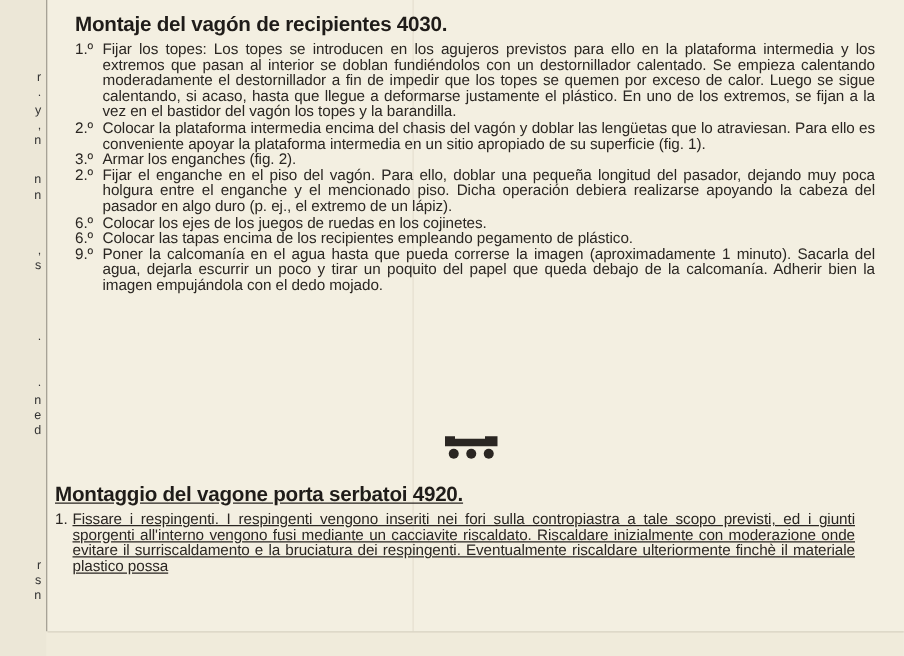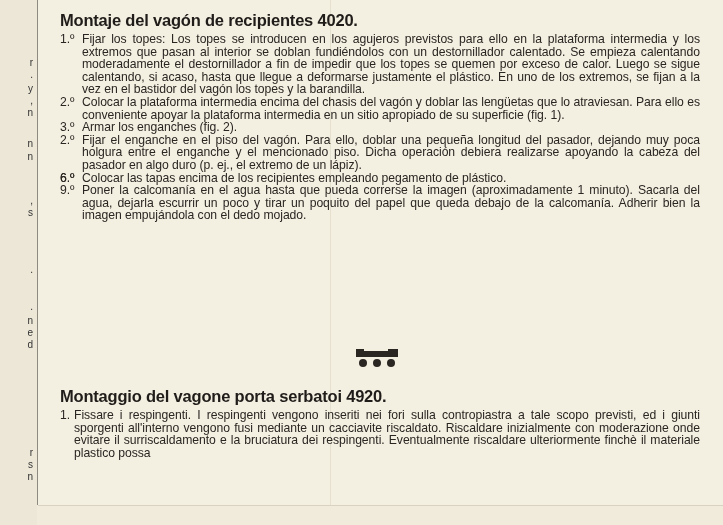--- a/index.html
+++ b/index.html
@@ -38,21 +38,21 @@
     }
     .steps { margin-top:3px; }
     .step {
       position:relative; padding-left:22px; font-size:12.2px; line-height:12.6px;
       text-align:justify; letter-spacing:-0.05px; margin-bottom:0;
     }
     .step .num { position:absolute; left:0; top:0; }
     .logo {
       position:absolute; left:354px; top:346px; width:46px; height:22px;
     }
-    .sec2 { position:absolute; left:60px; top:386px; width:640px; }
+    .sec2 { position:absolute; left:44px; top:386px; width:640px;text-decoration:underline; }
     .sec2 .step { padding-left:14px; }
   </style>
 </head>
 <body>
 
 <div class="left-strip" id="leftStrip">
     <span class="frag" style="top: 58px;">r</span>
     <span class="frag" style="top: 70px;">.</span>
     <span class="frag" style="top: 84px;">y</span>
     <span class="frag" style="top: 96px;">,</span>
@@ -69,27 +69,27 @@
     <span class="frag" style="top: 448px;">r</span>
     <span class="frag" style="top: 460px;">s</span>
     <span class="frag" style="top: 472px;">n</span>
   </div>
 <div class="divider-line"></div>
 <div class="page"></div>
 <div class="fold"></div>
 <div class="page-bottom-line"></div>
 
 <div class="content">
-  <h2>Montaje del vagón de recipientes 4020.</h2>
+  <h2>Montaje del vagón de recipientes 4030.</h2>
   <div class="steps">
     <div class="step"><span class="num">1.º</span><span>Fijar los topes: Los topes se introducen en los agujeros previstos para ello en la plataforma intermedia y los extremos que pasan al interior se doblan fundiéndolos con un destornillador calentado. Se empieza calentando moderadamente el destornillador a fin de impedir que los topes se quemen por exceso de calor. Luego se sigue calentando, si acaso, hasta que llegue a deformarse justamente el plástico. En uno de los extremos, se fijan a la vez en el bastidor del vagón los topes y la barandilla.</span></div>
     <div class="step"><span class="num">2.º</span><span>Colocar la plataforma intermedia encima del chasis del vagón y doblar las lengüetas que lo atraviesan. Para ello es conveniente apoyar la plataforma intermedia en un sitio apropiado de su superficie (fig. 1).</span></div>
     <div class="step"><span class="num">3.º</span><span>Armar los enganches (fig. 2).</span></div>
     <div class="step"><span class="num">2.º</span><span>Fijar el enganche en el piso del vagón. Para ello, doblar una pequeña longitud del pasador, dejando muy poca holgura entre el enganche y el mencionado piso. Dicha operación debiera realizarse apoyando la cabeza del pasador en algo duro (p. ej., el extremo de un lápiz).</span></div>
-    <div class="step"><span class="num">6.º</span></div>
+    <div class="step"><span class="num">6.º</span><span>Colocar los ejes de los juegos de ruedas en los cojinetes.</span></div>
     <div class="step"><span class="num">6.º</span><span>Colocar las tapas encima de los recipientes empleando pegamento de plástico.</span></div>
     <div class="step"><span class="num">9.º</span><span>Poner la calcomanía en el agua hasta que pueda correrse la imagen (aproximadamente 1 minuto). Sacarla del agua, dejarla escurrir un poco y tirar un poquito del papel que queda debajo de la calcomanía. Adherir bien la imagen empujándola con el dedo mojado.</span></div>
   </div>
 </div>
 
 <svg class="logo" viewBox="0 0 46 22">
   <path d="M2 3 H10 V5 H34 V3 H44 V11 H2 Z" fill="#2a2622"></path>
   <circle cx="9" cy="17" r="4" fill="#2a2622"></circle>
   <circle cx="23" cy="17" r="4" fill="#2a2622"></circle>
   <circle cx="37" cy="17" r="4" fill="#2a2622"></circle>

